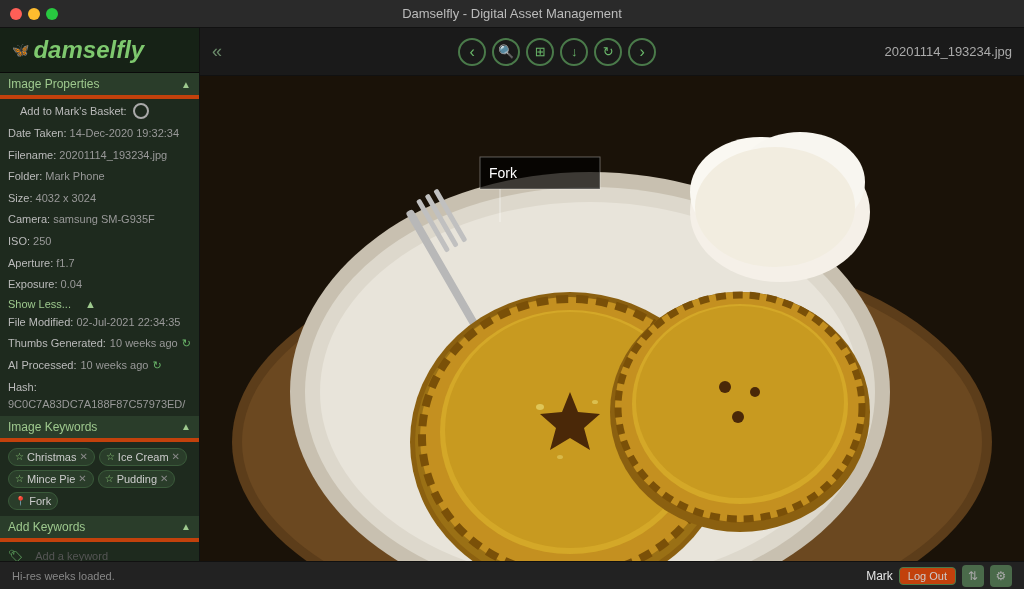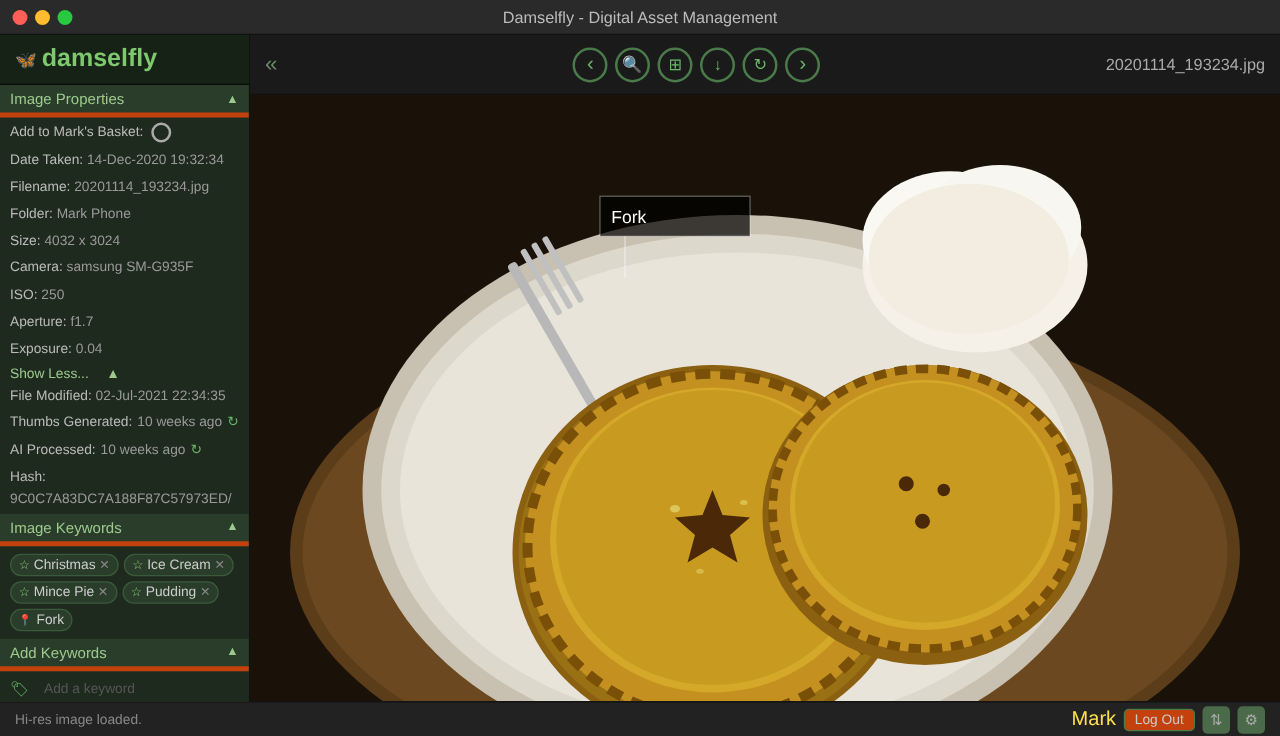--- a/index.html
+++ b/index.html
@@ -61,22 +61,23 @@
 
     .sidebar-logo {
       background: #162216;
       padding: 8px 12px;
       border-bottom: 1px solid #0a0a0a;
       display: flex;
       align-items: center;
     }
     .logo-text {
       color: #7ec86e;
-      font-size: 20px;
+      font-size: 24px;
       font-weight: bold;
+      font-style: italic;
     }
     .logo-bird {
       color: #7ec86e;
       font-size: 14px;
       margin-right: 4px;
     }
 
     .section-header {
       background: #2a3d2a;
       padding: 4px 8px;
@@ -101,20 +102,21 @@
     }
     .prop-row .label { color: #bbb; }
     .prop-row .value { color: #999; }
 
     .basket-row {
       display: flex;
       align-items: center;
       padding: 4px 8px;
       font-size: 11px;
       color: #bbb;
+      margin-left: 12px;
     }
     .basket-circle {
       width: 16px; height: 16px;
       border: 2px solid #aaa;
       border-radius: 50%;
       margin-left: 6px;
       display: inline-block;
     }
 
     .show-less {
@@ -195,22 +197,22 @@
       justify-content: space-between;
       padding: 0 12px;
       position: absolute;
       bottom: 0;
       left: 0;
       right: 0;
     }
     .status-text { color: #888; font-size: 11px; }
     .status-right { display: flex; align-items: center; gap: 6px; }
     .mark-btn {
-      color: #fde047;
-      font-size: 16px;
+      color: #e5e5e5;
+      font-size: 12px;
       cursor: pointer;
       text-align: center;
     }
     .logout-btn {
       background: #c2410c;
       border: 1px solid #4a7a4a;
       border-radius: 4px;
       color: #ccc;
       padding: 2px 8px;
       font-size: 11px;
@@ -447,21 +449,21 @@
 
         <line x1="300" y1="127" x2="300" y2="160" stroke="rgba(255,255,255,0.5)" stroke-width="1"></line>
       </svg>
     </div>
 
   </div>
 
 </div>
 
 <div id="statusbar">
-  <span class="status-text">Hi-res image loaded.</span>
+  <span class="status-text">Hi-res weeks loaded.</span>
   <div class="status-right">
     <span class="mark-btn">Mark</span>
     <button class="logout-btn">Log Out</button>
     <div class="status-icon-btn">
       <span>⇅</span>
     </div>
     <div class="status-icon-btn">
       <span>⚙</span>
     </div>
   </div>

